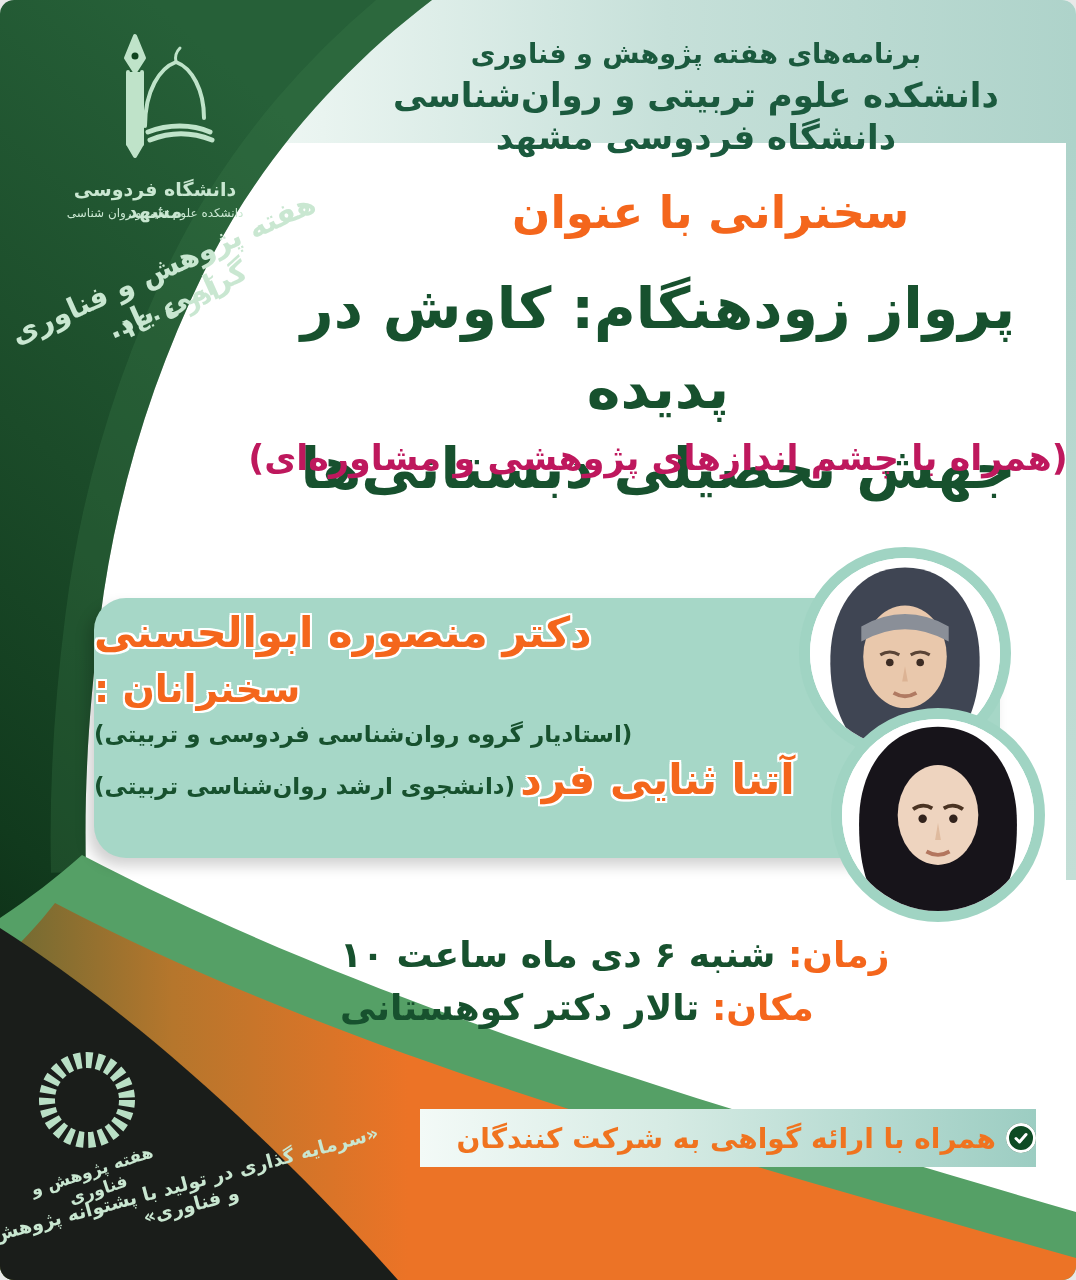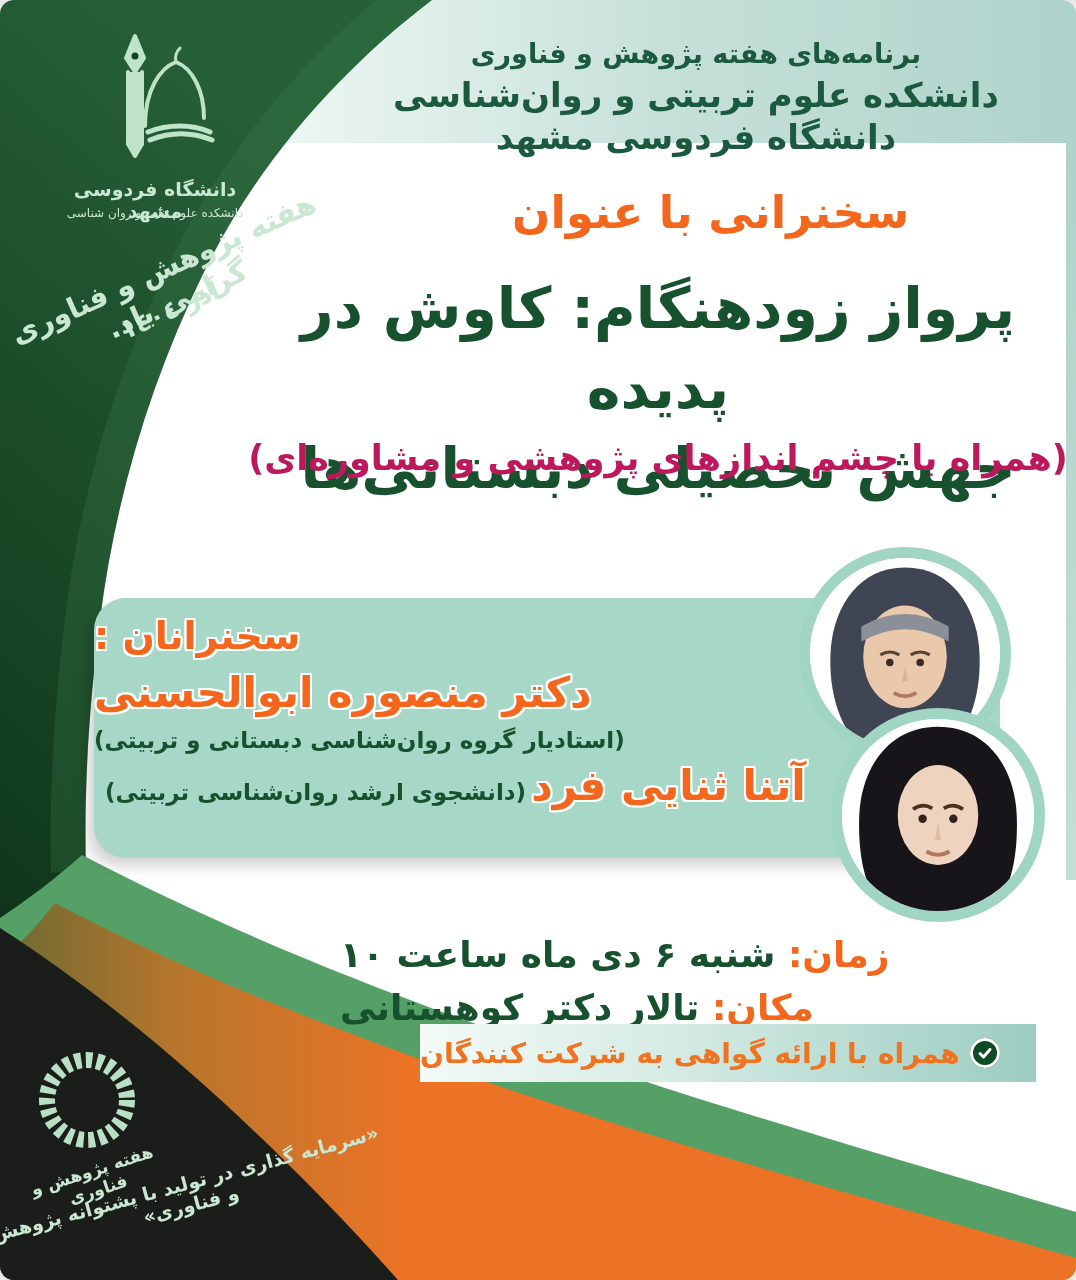--- a/index.html
+++ b/index.html
@@ -50,40 +50,40 @@
 
   
   #speakers-box{left:94px;top:598px;width:906px;height:260px;border-radius:32px;
     background:#a6d7c7;box-shadow:-6px 8px 14px rgba(0,0,0,0.18);}
   #speakers-content{left:94px;top:608px;width:730px;height:250px;direction:rtl;text-align:left;}
   .outline-orange{color:#f4661c;
     text-shadow:-2px 0 #fff,2px 0 #fff,0 -2px #fff,0 2px #fff,-2px -2px #fff,2px 2px #fff,-2px 2px #fff,2px -2px #fff;}
   #speakers-heading{font-size:38px;font-weight:bold;margin:6px 0 10px 0;}
   #speaker1-name{font-size:42px;font-weight:bold;margin:0 0 10px 0;}
   .role-line{color:#17512e;font-size:23px;font-weight:bold;margin:0 0 8px 0;}
-  #speaker2-line{margin-top:2px;padding-left:11px;}
+  #speaker2-line{margin-top:2px;}
   #speaker2-name{font-size:42px;font-weight:bold;}
   #speaker2-role{color:#17512e;font-size:23px;font-weight:bold;}
 
   
   .photo-circle{border-radius:50%;overflow:hidden;background:#ffffff;
     border:11px solid #a0d4c3;box-sizing:border-box;}
   #photo-1{left:799px;top:547px;width:212px;height:212px;}
   #photo-2{left:831px;top:708px;width:214px;height:214px;}
   .photo-circle svg{display:block;width:100%;height:100%;}
 
   
   #schedule{right:36px;top:928px;width:700px;text-align:left;direction:rtl;}
   .sched-line{font-size:36px;font-weight:bold;line-height:53px;color:#17512e;}
   .sched-label{color:#f4661c;}
 
   
-  #cert-bar{left:420px;top:1024px;width:616px;height:58px;
+  #cert-bar{left:420px;top:1109px;width:616px;height:58px;
     background:linear-gradient(to right,#f3faf7 0%,#d6ebe4 40%,#9ccdc2 100%);
-    display:flex;align-items:center;justify-content:flex-end;direction:rtl;gap:10px;}
+    display:flex;align-items:center;justify-content:flex-start;direction:rtl;gap:10px;}
   #cert-check{width:30px;height:30px;border-radius:50%;background:#0e4a23;
     box-shadow:inset 0 0 0 3px #ffffff;flex:0 0 auto;display:flex;
     align-items:center;justify-content:center;}
   #cert-text{color:#f0731f;font-size:28px;font-weight:bold;white-space:nowrap;}
 
   
   #bottom-bands{left:0;top:0;width:1076px;height:1280px;pointer-events:none;}
 
   
   #footer-ring{left:32px;top:1045px;}
@@ -154,23 +154,23 @@
         <stop offset="1" stop-color="#ec7326"></stop>
       </linearGradient>
     </defs>
     <path d="M 82 855 C 360 1000 660 1090 1076 1212 L 1076 1280 L 0 1280 L 0 918 C 30 898 56 878 82 855 Z" fill="#55a066"></path>
     <path d="M 55 903 C 330 1047 650 1138 1076 1258 L 1076 1280 L 0 1280 L 0 962 C 20 944 38 925 55 903 Z" fill="url(#gOrange)"></path>
     <path d="M 0 928 C 120 1005 255 1120 398 1280 L 0 1280 Z" fill="#1a1d1a"></path>
   </svg>
 
   <div class="abs" id="speakers-box"></div>
   <div class="abs" id="speakers-content">
+    <div id="speaker1-name" class="outline-orange">دکتر منصوره ابوالحسنی</div>
     <div id="speakers-heading" class="outline-orange">سخنرانان :</div>
-    <div id="speaker1-name" class="outline-orange">دکتر منصوره ابوالحسنی</div>
-    <div class="role-line">(استادیار گروه روان‌شناسی دبستانی و تربیتی)</div>
+    <div class="role-line">(استادیار گروه روان‌شناسی فردوسی و تربیتی)</div>
     <div id="speaker2-line">
       <span id="speaker2-name" class="outline-orange">آتنا ثنایی فرد</span>
       <span id="speaker2-role">(دانشجوی ارشد روان‌شناسی تربیتی)</span>
     </div>
   </div>
 
   <div class="abs photo-circle" id="photo-1">
     <svg viewBox="0 0 100 100" xmlns="http://www.w3.org/2000/svg">
       <rect width="100" height="100" fill="#ffffff"></rect>
       <path d="M50,5 C26,5 13,25 11,47 C9,72 17,92 28,100 L72,100 C83,92 91,72 89,47 C87,25 74,5 50,5 Z" fill="#3f4553"></path>

